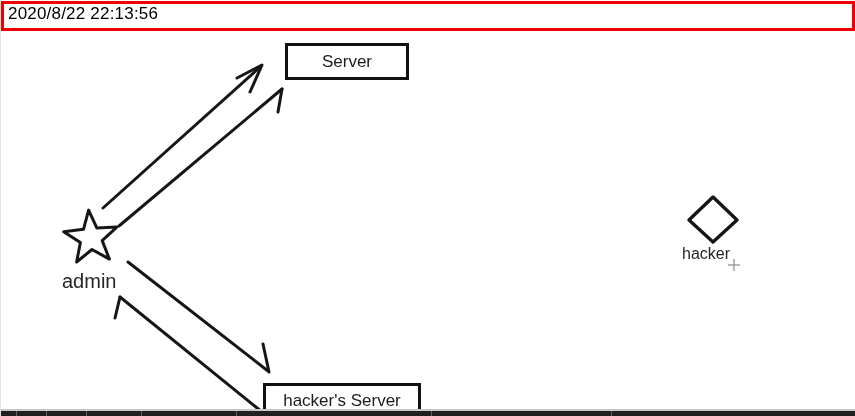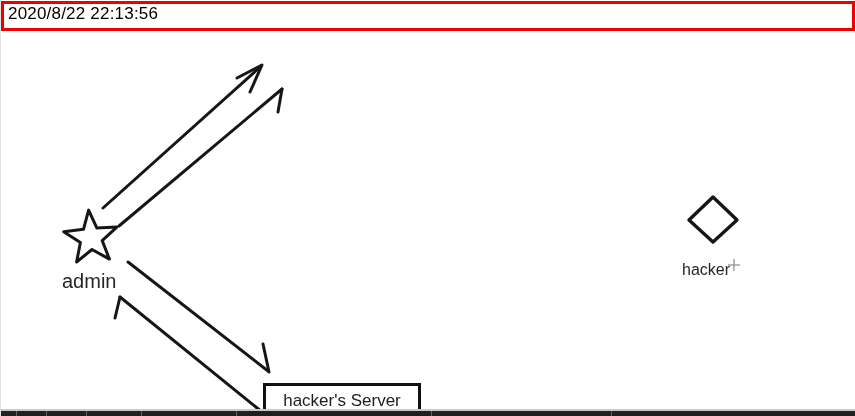--- a/index.html
+++ b/index.html
@@ -56,21 +56,21 @@
   .box-hackers-server span { white-space: nowrap; }
   
   .shape-label {
     position: absolute;
     font-size: 20px;
     color: #262626;
     z-index: 2;
     white-space: nowrap;
   }
   .label-admin  { left: 61px;  top: 270px; }
-  .label-hacker { left: 681px; top: 245px; font-size: 16px; margin-top: 16px; }
+  .label-hacker { left: 681px; top: 245px; font-size: 16px; }
   
   .taskbar-hairline {
     position: absolute;
     left: 0; top: 409px;
     width: 855px; height: 2px;
     background: #c9c9c9;
     z-index: 6;
   }
   .taskbar-strip {
     position: absolute;
@@ -121,20 +121,23 @@
 
       <polygon fill="#ffffff" stroke-width="3.4" points="712,197 736,220 712,242 688,220"></polygon>
     </g>
 
     <g stroke="#9a9a9a" stroke-width="1.4" fill="none">
       <path d="M727,265 L739,265"></path>
       <path d="M733,259 L733,271"></path>
     </g>
   </svg>
 
+  <div class="node-box box-server">
+    <span>Server</span>
+  </div>
   <div class="node-box box-hackers-server">
     <span>hacker's Server</span>
   </div>
 
   <div class="shape-label label-admin">admin</div>
   <div class="shape-label label-hacker">hacker</div>
 
   <div class="taskbar-hairline"></div>
   <div class="taskbar-strip">
     <div class="taskbar-sep" style="left:15px"></div>

